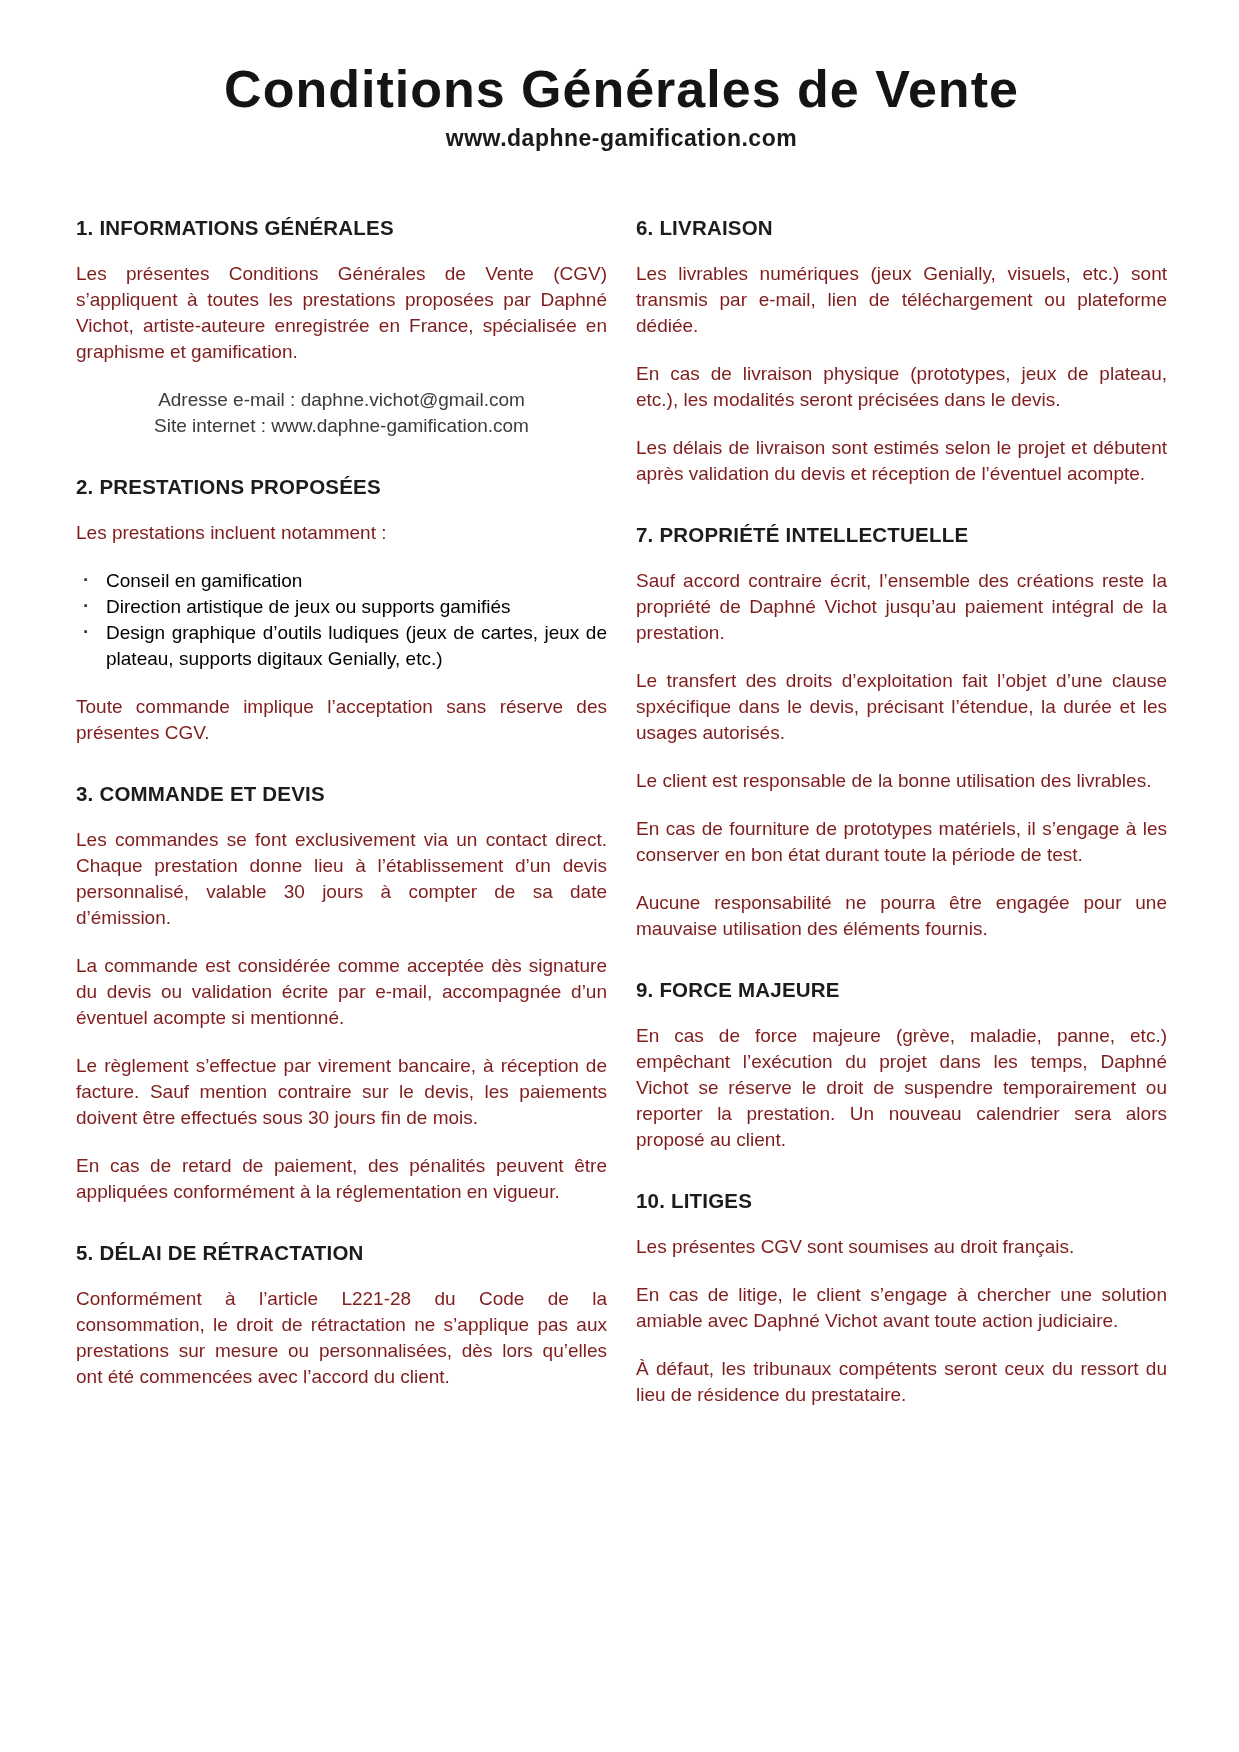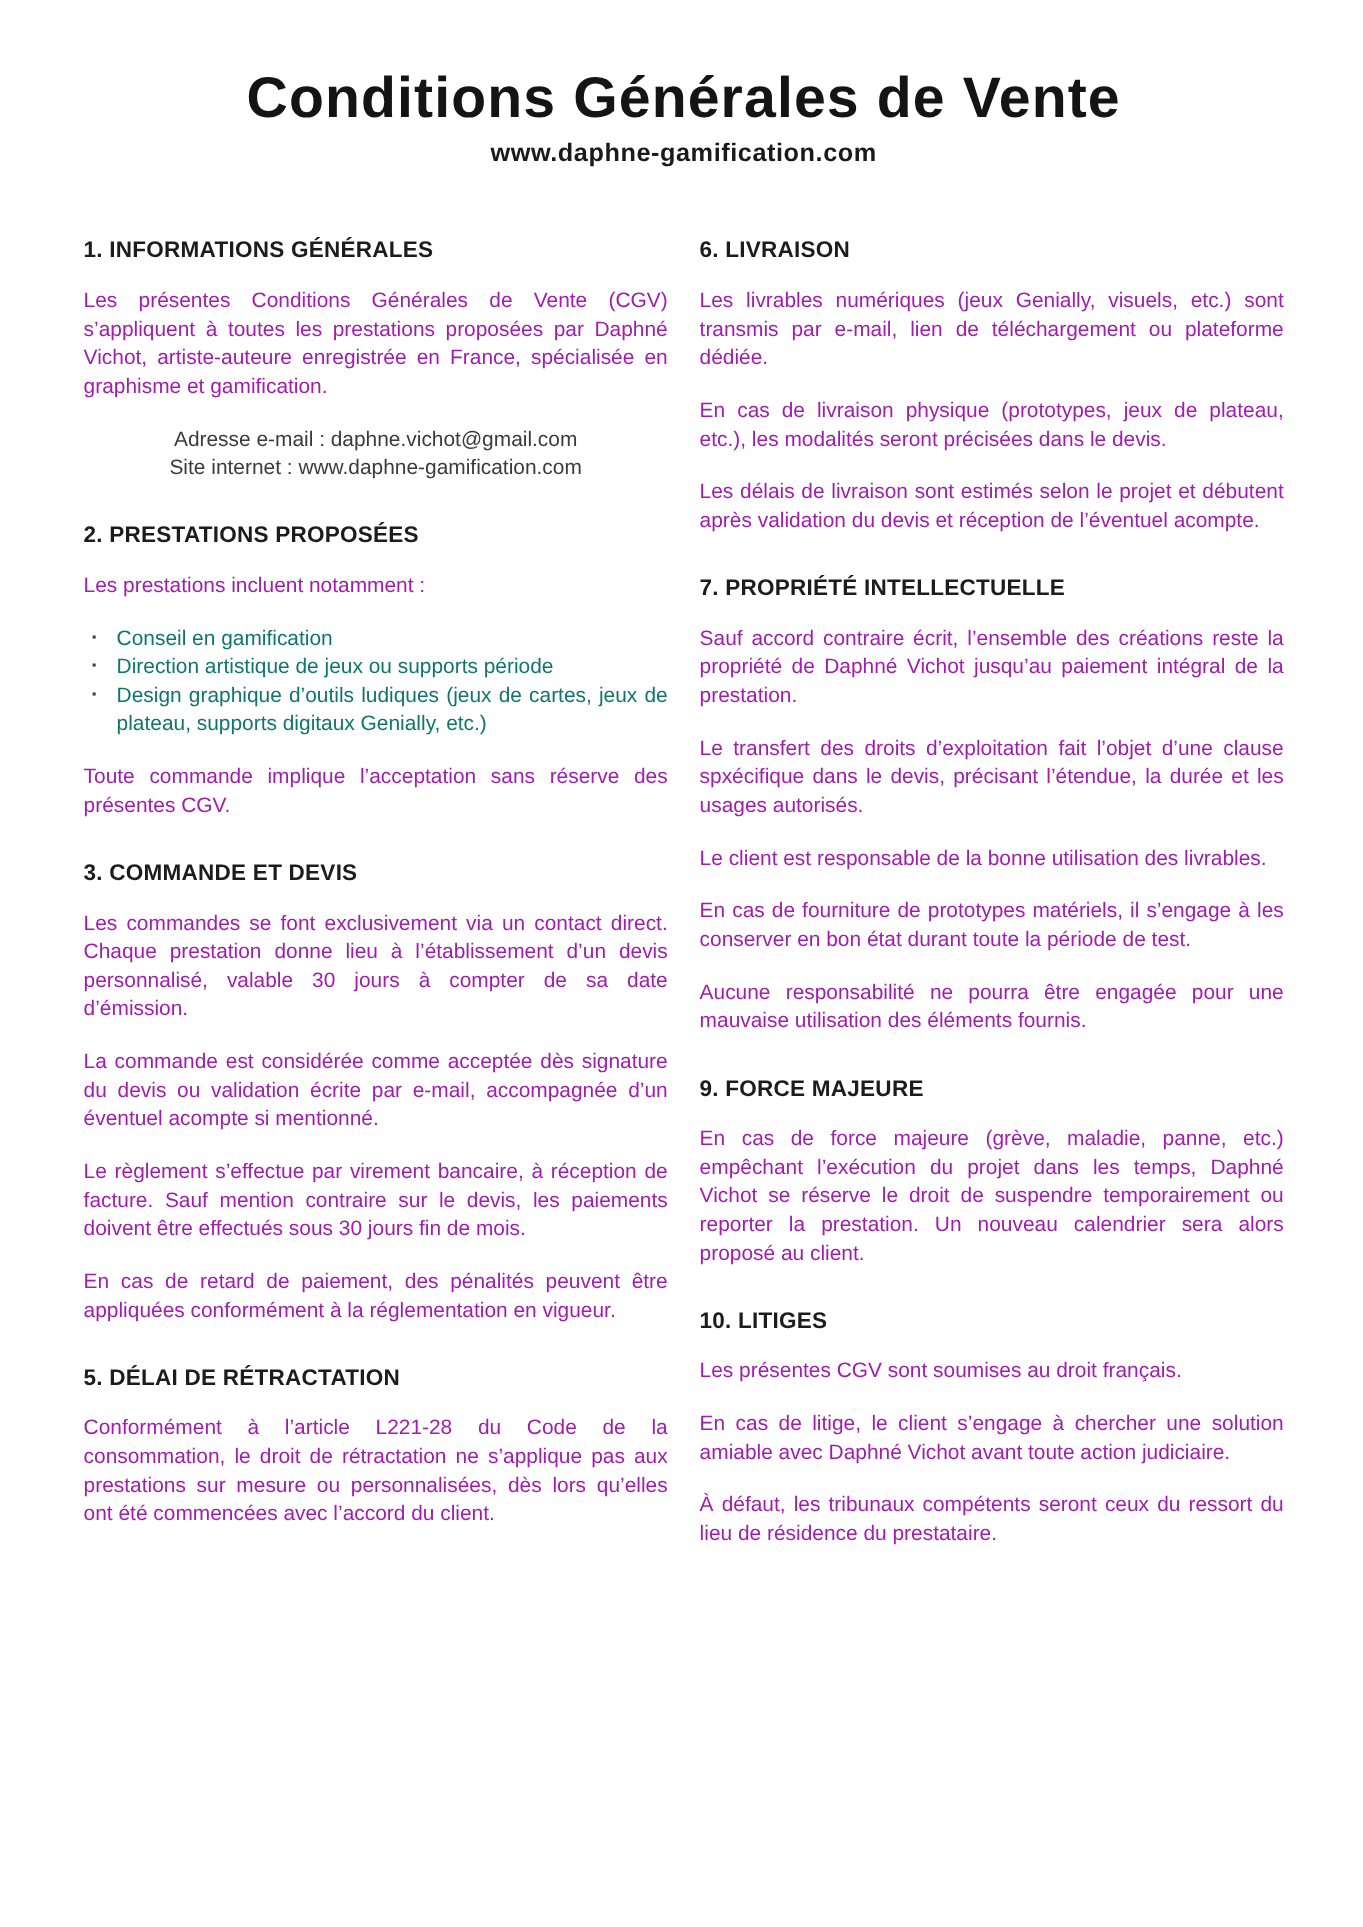--- a/index.html
+++ b/index.html
@@ -48,37 +48,37 @@
     font-weight: 700;
     color: #1c1c1c;
     letter-spacing: 0.2px;
     margin: 36px 0 21px 0;
   }
   p.body-text {
     font-size: 19px;
     line-height: 26px;
     text-align: justify;
     margin: 0 0 22px 0;
-    color: #a21caf;
+    color: #7f1d1d;
   }
   .contact-lines { margin: 0 0 22px 0; text-align: center; }
   .contact-line {
     font-size: 19px;
     line-height: 26px;
     color: #3b3b3b;
   }
   ul.bullet-list {
     list-style: none;
     margin: 0 0 22px 0;
   }
   ul.bullet-list li {
     font-size: 19px;
     line-height: 26px;
     text-align: justify;
-    color: #0f766e;
+    color: #000000;
     position: relative;
     padding-left: 30px;
   }
   ul.bullet-list li::before {
     content: "\00B7";
     position: absolute;
     left: 7px;
     top: -1px;
     font-weight: 700;
     color: #3b3b3b;
@@ -105,21 +105,21 @@
           <div class="contact-line">Adresse e-mail : daphne.vichot@gmail.com</div>
           <div class="contact-line">Site internet : www.daphne-gamification.com</div>
         </div>
       </section>
 
       <section class="block">
         <h2>2. PRESTATIONS PROPOSÉES</h2>
         <p class="body-text">Les prestations incluent notamment :</p>
         <ul class="bullet-list">
           <li>Conseil en gamification</li>
-          <li>Direction artistique de jeux ou supports période</li>
+          <li>Direction artistique de jeux ou supports gamifiés</li>
           <li>Design graphique d’outils ludiques (jeux de cartes, jeux de plateau, supports digitaux Genially, etc.)</li>
         </ul>
         <p class="body-text">Toute commande implique l’acceptation sans réserve des présentes CGV.</p>
       </section>
 
       <section class="block">
         <h2>3. COMMANDE ET DEVIS</h2>
         <p class="body-text">Les commandes se font exclusivement via un contact direct. Chaque prestation donne lieu à l’établissement d’un devis personnalisé, valable 30 jours à compter de sa date d’émission.</p>
         <p class="body-text">La commande est considérée comme acceptée dès signature du devis ou validation écrite par e-mail, accompagnée d’un éventuel acompte si mentionné.</p>
       </section>

